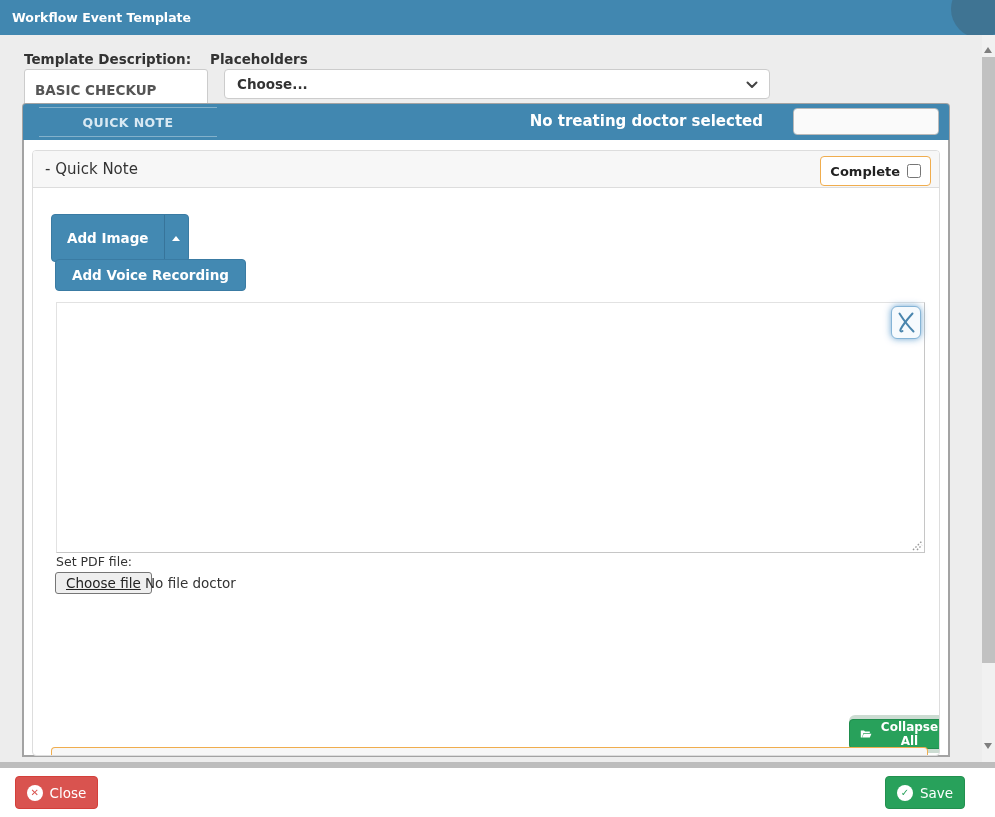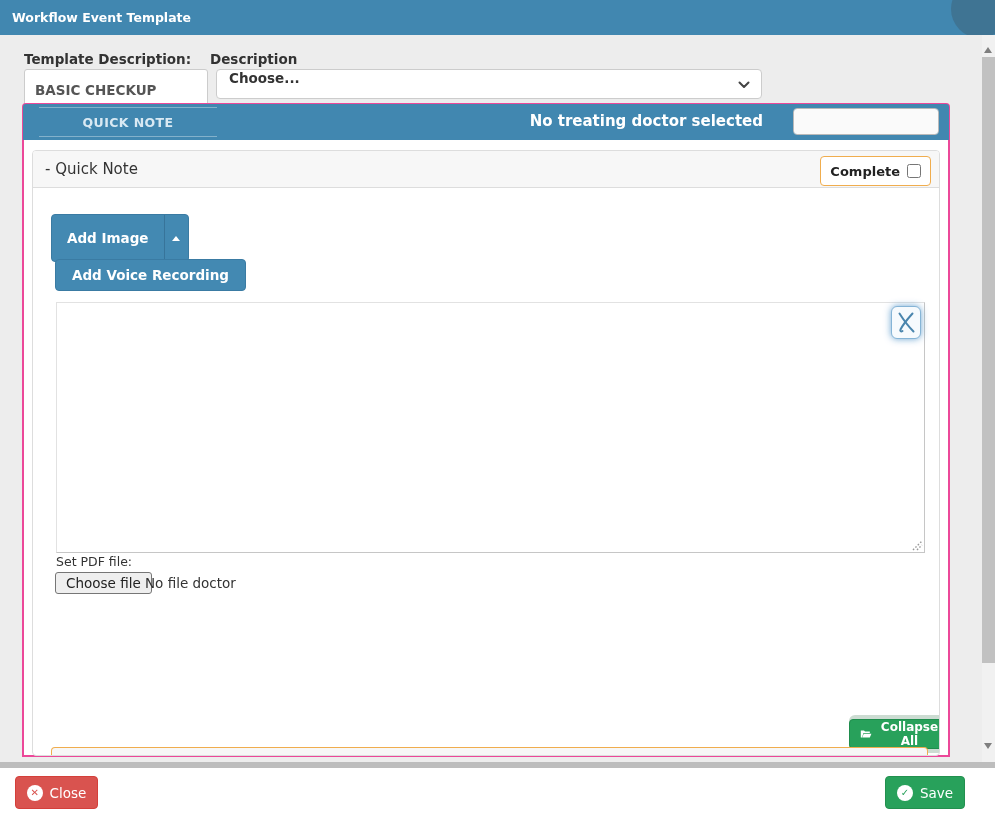--- a/index.html
+++ b/index.html
@@ -13,26 +13,26 @@
   
   .titlebar{position:absolute;top:0;left:0;width:995px;height:35px;background:#4187b0;z-index:6;overflow:hidden;}
   .titlebar .title{position:absolute;left:12px;top:0;line-height:35px;color:#fff;font-size:12.5px;font-weight:bold;text-align:center;}
   .corner-decor{position:absolute;right:-14px;top:-20px;width:58px;height:58px;border-radius:50%;background:rgba(60,80,95,.35);}
   
   .form-label{position:absolute;font-size:13.5px;font-weight:bold;color:#333;}
   .lbl-desc{left:24px;top:51px;}
   .lbl-ph{left:210px;top:51px;}
   .input-desc{position:absolute;left:24px;top:69px;width:184px;height:42px;border:1px solid #ccc;border-radius:3px;
     background:#fff;padding:0 10px;font-family:inherit;font-size:13.5px;font-weight:600;color:#555;}
-  .select-box{position:absolute;left:216px;top:69px;width:546px;height:30px;background:#fff;border:1px solid #ccc;
-    border-radius:4px;display:flex;padding:0 12px;font-size:13.5px;font-weight:600;color:#333;cursor:pointer;}
+  .select-box{position:absolute;left:224px;top:69px;width:546px;height:30px;background:#fff;border:1px solid #ccc;
+    border-radius:4px;display:flex;align-items:center;padding:0 12px;font-size:13.5px;font-weight:600;color:#333;cursor:pointer;}
   .select-box .chev{position:absolute;right:10px;top:8px;}
   
   .section{position:absolute;left:22px;top:103px;width:928px;height:654px;background:#fff;
-    border:2px solid #ec4899;border-radius:4px 4px 0 0;}
+    border:2px solid #a3a3a3;border-radius:4px 4px 0 0;}
   .tabbar{position:absolute;left:-1px;top:-1px;width:926px;height:36px;background:#4187b0;border-radius:3px 3px 0 0;}
   .tab{position:absolute;left:16px;top:3px;width:178px;height:30px;line-height:29px;text-align:center;
     border-top:1px solid rgba(255,255,255,.35);border-bottom:1px solid rgba(255,255,255,.35);
     color:#d9e9f3;font-size:12.5px;font-weight:600;letter-spacing:.4px;cursor:pointer;}
   .doctor-status{position:absolute;right:186px;top:0;line-height:35px;color:#fff;font-size:15px;font-weight:600;}
   .date-group{position:absolute;right:10px;top:4px;width:146px;height:27px;display:flex;border:1px solid #b9b9b9;
     border-radius:4px;overflow:hidden;background:#fafafa;}
   .date-input{flex:1;border:none;outline:none;background:#fafafa;padding:0 6px;font-family:inherit;font-size:13px;}
   
   .panel{position:absolute;left:8px;top:45px;width:908px;height:606px;border:1px solid #ddd;border-radius:4px;
@@ -49,21 +49,21 @@
   .btn-add-image .caret-seg{width:24px;align-self:stretch;border-left:1px solid #37749a;display:flex;align-items:center;justify-content:center;cursor:pointer;}
   .caret-up{width:0;height:0;border-left:4px solid transparent;border-right:4px solid transparent;border-bottom:5px solid #fff;}
   .btn-add-voice{position:absolute;left:22px;top:108px;height:32px;padding:0 16px;}
   .note-area{position:absolute;left:23px;top:151px;width:869px;height:251px;background:#fff;resize:none;outline:none;
     border:1px solid #e2e2e2;border-right-color:#c6c6c6;border-bottom-color:#c6c6c6;font-family:inherit;font-size:14px;padding:6px;}
   .sig-btn{position:absolute;left:858px;top:155px;width:30px;height:33px;border:1px solid #85b4d6;border-radius:6px;
     background:#f6fafd;box-shadow:0 0 7px rgba(82,148,201,.85);display:flex;align-items:center;justify-content:center;cursor:pointer;}
   .resize-grip{position:absolute;left:878px;top:388px;pointer-events:none;}
   .pdf-label{position:absolute;left:23px;top:403px;font-size:12.5px;color:#333;}
   .file-btn{position:absolute;left:22px;top:421px;height:22px;padding:0 10px;background:#efefef;border:1px solid #767676;
-    border-radius:3px;font-family:inherit;font-size:13.5px;color:#222;cursor:pointer;}
+    border-radius:3px;font-family:inherit;font-size:13.5px;color:#222;cursor:pointer;text-decoration:underline;}
   .file-status{position:absolute;left:112px;top:424px;font-size:13.5px;color:#333;}
   .collapse-wrap{position:absolute;left:816px;top:564px;width:103px;height:38px;background:#ccdcd2;border-radius:6px;
     display:flex;align-items:center;justify-content:center;}
   .btn-collapse{background:#28a15b;border:1px solid #1f8d4d;border-radius:4px;height:30px;padding:0 10px;color:#fff;
     font-family:inherit;font-size:12px;font-weight:bold;display:flex;align-items:center;gap:6px;cursor:pointer;}
   .orange-peek{position:absolute;left:18px;top:596px;width:877px;height:12px;background:#f7f7f7;
     border:1px solid #f0ad4e;border-bottom:none;border-radius:4px 4px 0 0;}
   
   .gray-strip{position:absolute;left:0;top:762px;width:995px;height:6px;background:#bdbdbd;}
   .footer{position:absolute;left:0;top:768px;width:995px;height:49px;background:#fff;}
@@ -86,21 +86,21 @@
 
 <div id="app">
 
   <div class="titlebar">
     <span class="title">Workflow Event Template</span>
     <span class="corner-decor"></span>
   </div>
 
   <span class="form-label lbl-desc">Template Description:</span>
   <input class="input-desc" type="text" value="BASIC CHECKUP" style="">
-  <span class="form-label lbl-ph">Description</span>
+  <span class="form-label lbl-ph">Placeholders</span>
   <div class="select-box">
     <span>Choose...</span>
     <svg class="chev" width="14" height="14" viewBox="0 0 14 14">
       <path d="M2.5 4.5 L7 9 L11.5 4.5" fill="none" stroke="#444" stroke-width="2" stroke-linecap="round" stroke-linejoin="round"></path>
     </svg>
   </div>
 
   <div class="section">
     <div class="tabbar">
       <div class="tab">QUICK NOTE</div>

